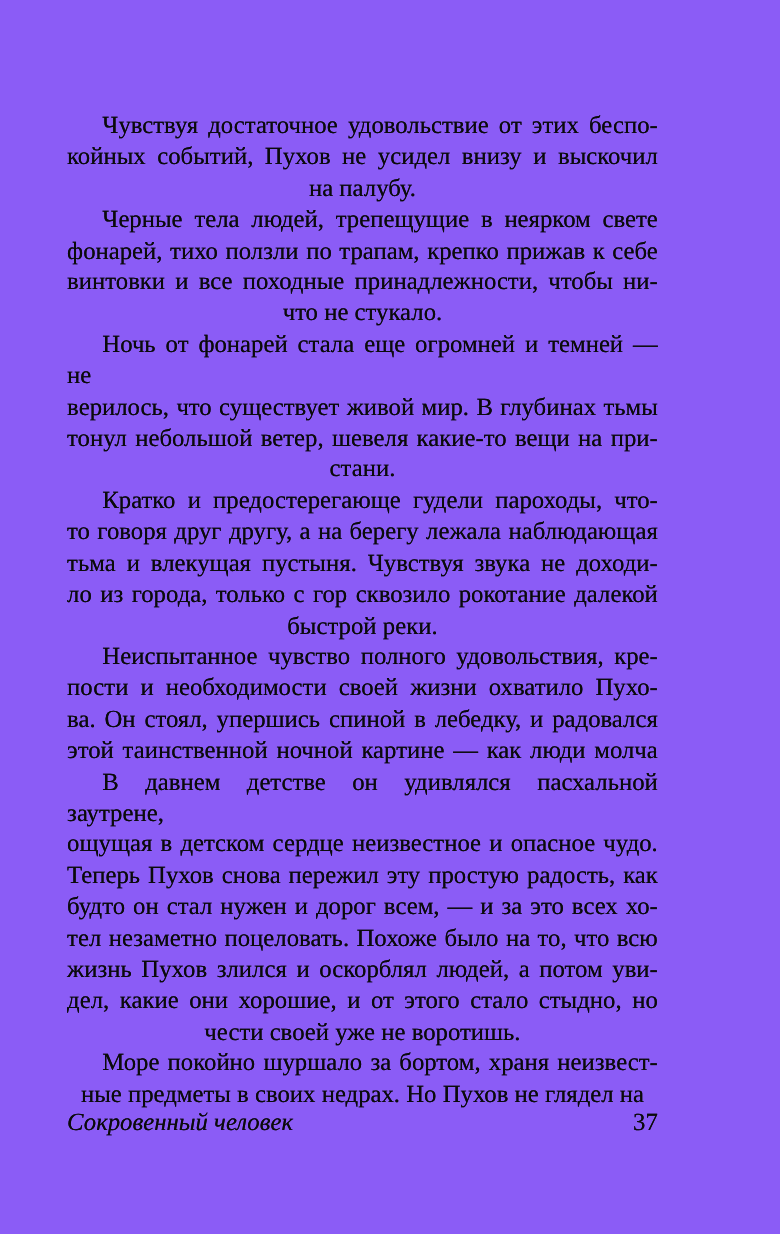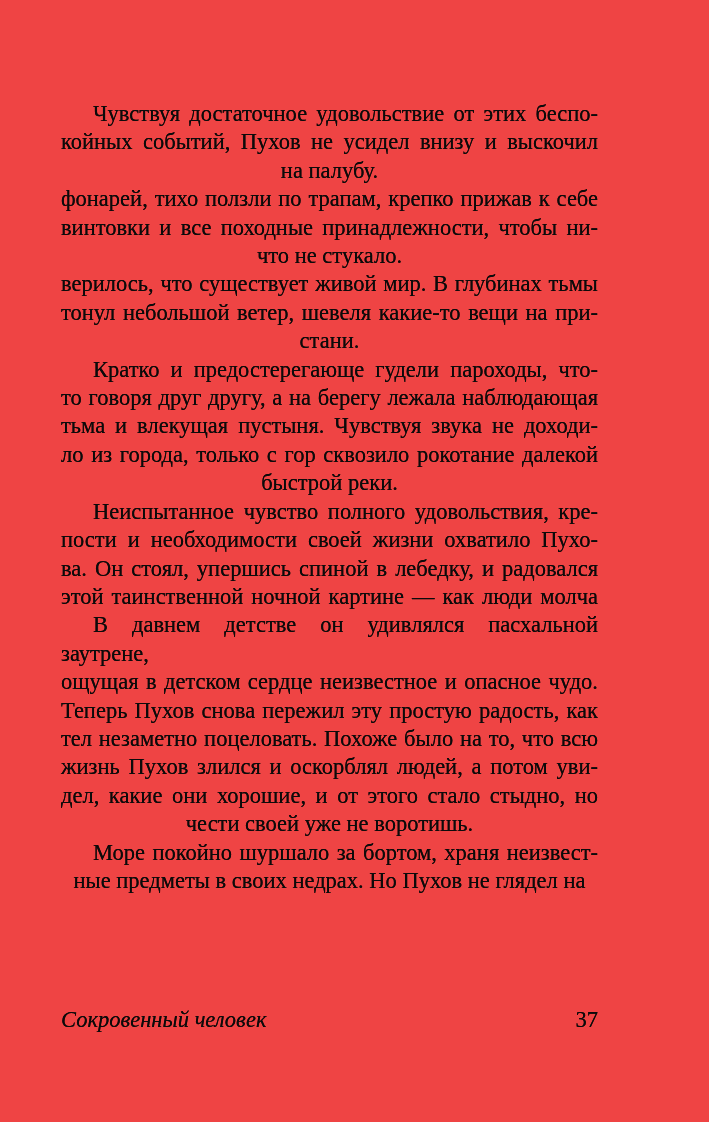--- a/index.html
+++ b/index.html
@@ -4,21 +4,21 @@
 <style>
   html, body {
     margin: 0;
     padding: 0;
     background: #ffffff;
   }
   .page {
     position: relative;
     width: 709px;
     height: 1122px;
-    background: #ef4444;
+    background: #8b5cf6;
     font-family: "Liberation Serif", "DejaVu Serif", serif;
     color: #0b0b0b;
     overflow: hidden;
   }
   .body-text {
     position: absolute;
     left: 61px;
     top: 100px;
     width: 537px;
     font-size: 22.5px;
@@ -56,38 +56,41 @@
   }
 </style>
 </head>
 <body>
 
 <div class="page">
   <div class="body-text">
       <div class="line indent just">Чувствуя достаточное удовольствие от этих беспо-</div>
       <div class="line just">койных событий, Пухов не усидел внизу и выскочил</div>
       <div class="line">на палубу.</div>
+      <div class="line indent just">Черные тела людей, трепещущие в неярком свете</div>
       <div class="line just">фонарей, тихо ползли по трапам, крепко прижав к себе</div>
       <div class="line just">винтовки и все походные принадлежности, чтобы ни-</div>
       <div class="line">что не стукало.</div>
+      <div class="line indent just">Ночь от фонарей стала еще огромней и темней — не</div>
       <div class="line just">верилось, что существует живой мир. В глубинах тьмы</div>
       <div class="line just">тонул небольшой ветер, шевеля какие-то вещи на при-</div>
       <div class="line">стани.</div>
       <div class="line indent just">Кратко и предостерегающе гудели пароходы, что-</div>
       <div class="line just">то говоря друг другу, а на берегу лежала наблюдающая</div>
       <div class="line just">тьма и влекущая пустыня. Чувствуя звука не доходи-</div>
       <div class="line just">ло из города, только с гор сквозило рокотание далекой</div>
       <div class="line">быстрой реки.</div>
       <div class="line indent just">Неиспытанное чувство полного удовольствия, кре-</div>
       <div class="line just">пости и необходимости своей жизни охватило Пухо-</div>
       <div class="line just">ва. Он стоял, упершись спиной в лебедку, и радовался</div>
       <div class="line just">этой таинственной ночной картине — как люди молча</div>
       <div class="line indent just">В давнем детстве он удивлялся пасхальной заутрене,</div>
       <div class="line just">ощущая в детском сердце неизвестное и опасное чудо.</div>
       <div class="line just">Теперь Пухов снова пережил эту простую радость, как</div>
+      <div class="line just">будто он стал нужен и дорог всем, — и за это всех хо-</div>
       <div class="line just">тел незаметно поцеловать. Похоже было на то, что всю</div>
       <div class="line just">жизнь Пухов злился и оскорблял людей, а потом уви-</div>
       <div class="line just">дел, какие они хорошие, и от этого стало стыдно, но</div>
       <div class="line">чести своей уже не воротишь.</div>
       <div class="line indent just">Море покойно шуршало за бортом, храня неизвест-</div>
       <div class="line">ные предметы в своих недрах. Но Пухов не глядел на</div>
     </div>
   <div class="footer">
     <span class="running-title">Сокровенный человек</span>
     <span class="page-number">37</span>

